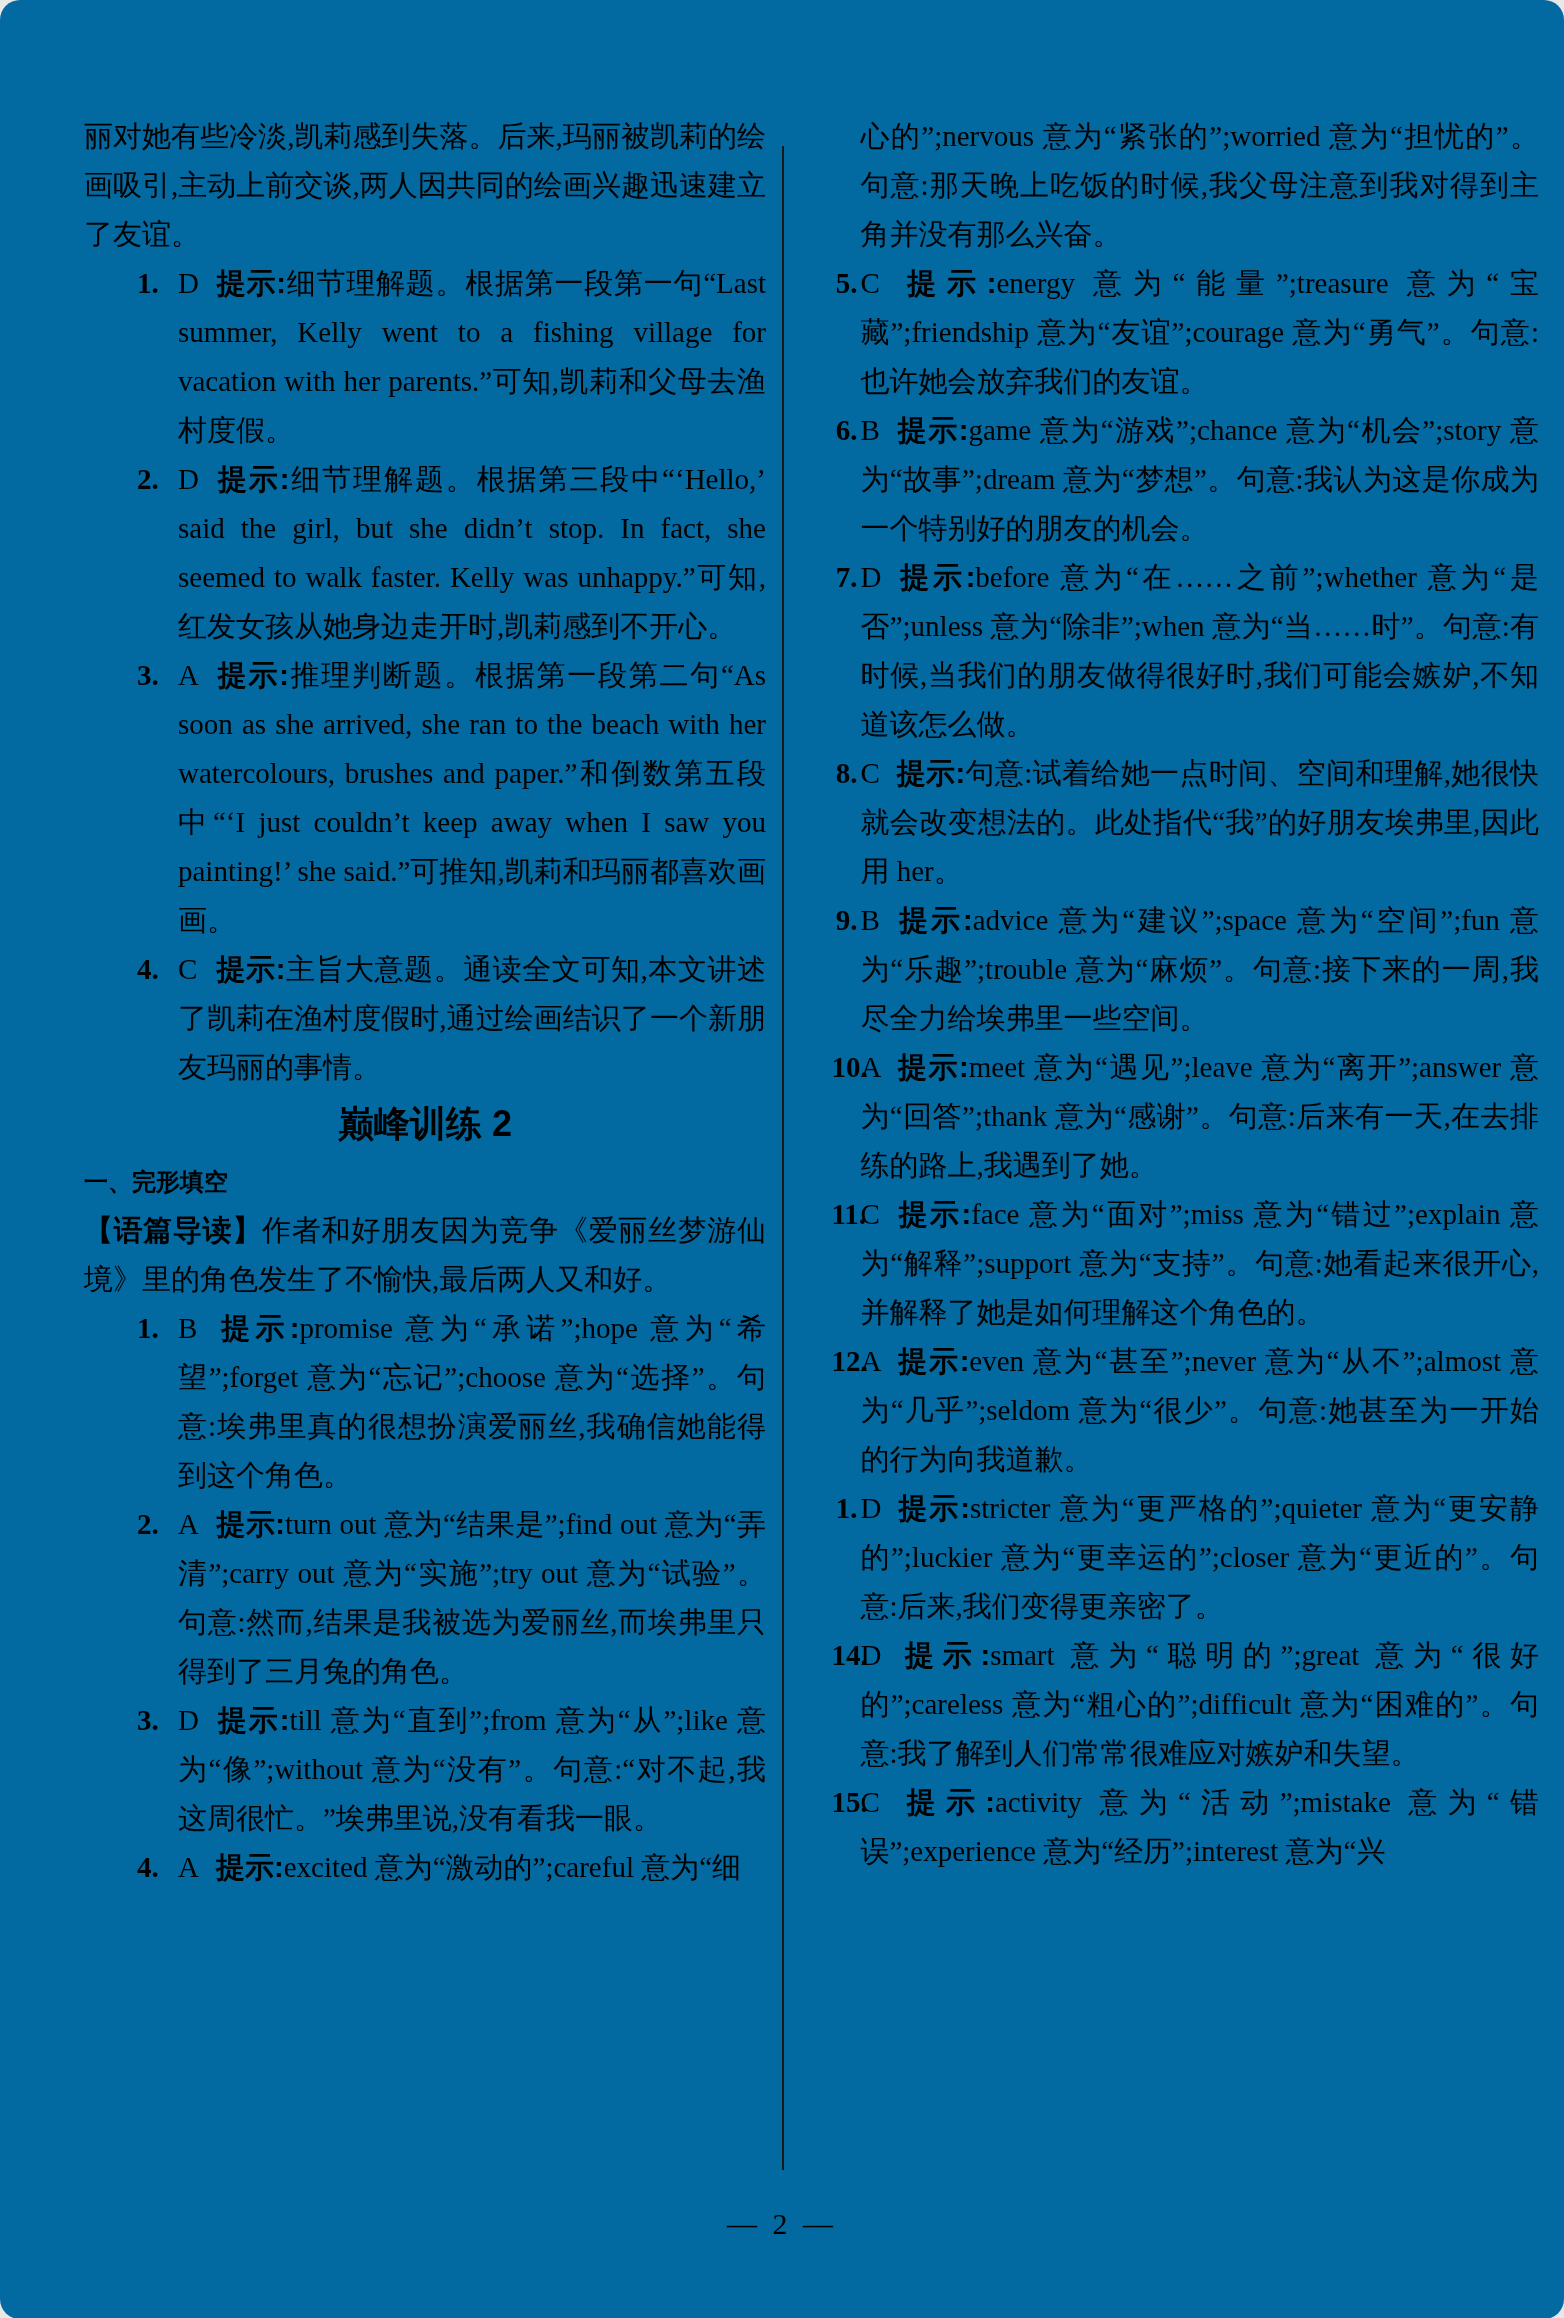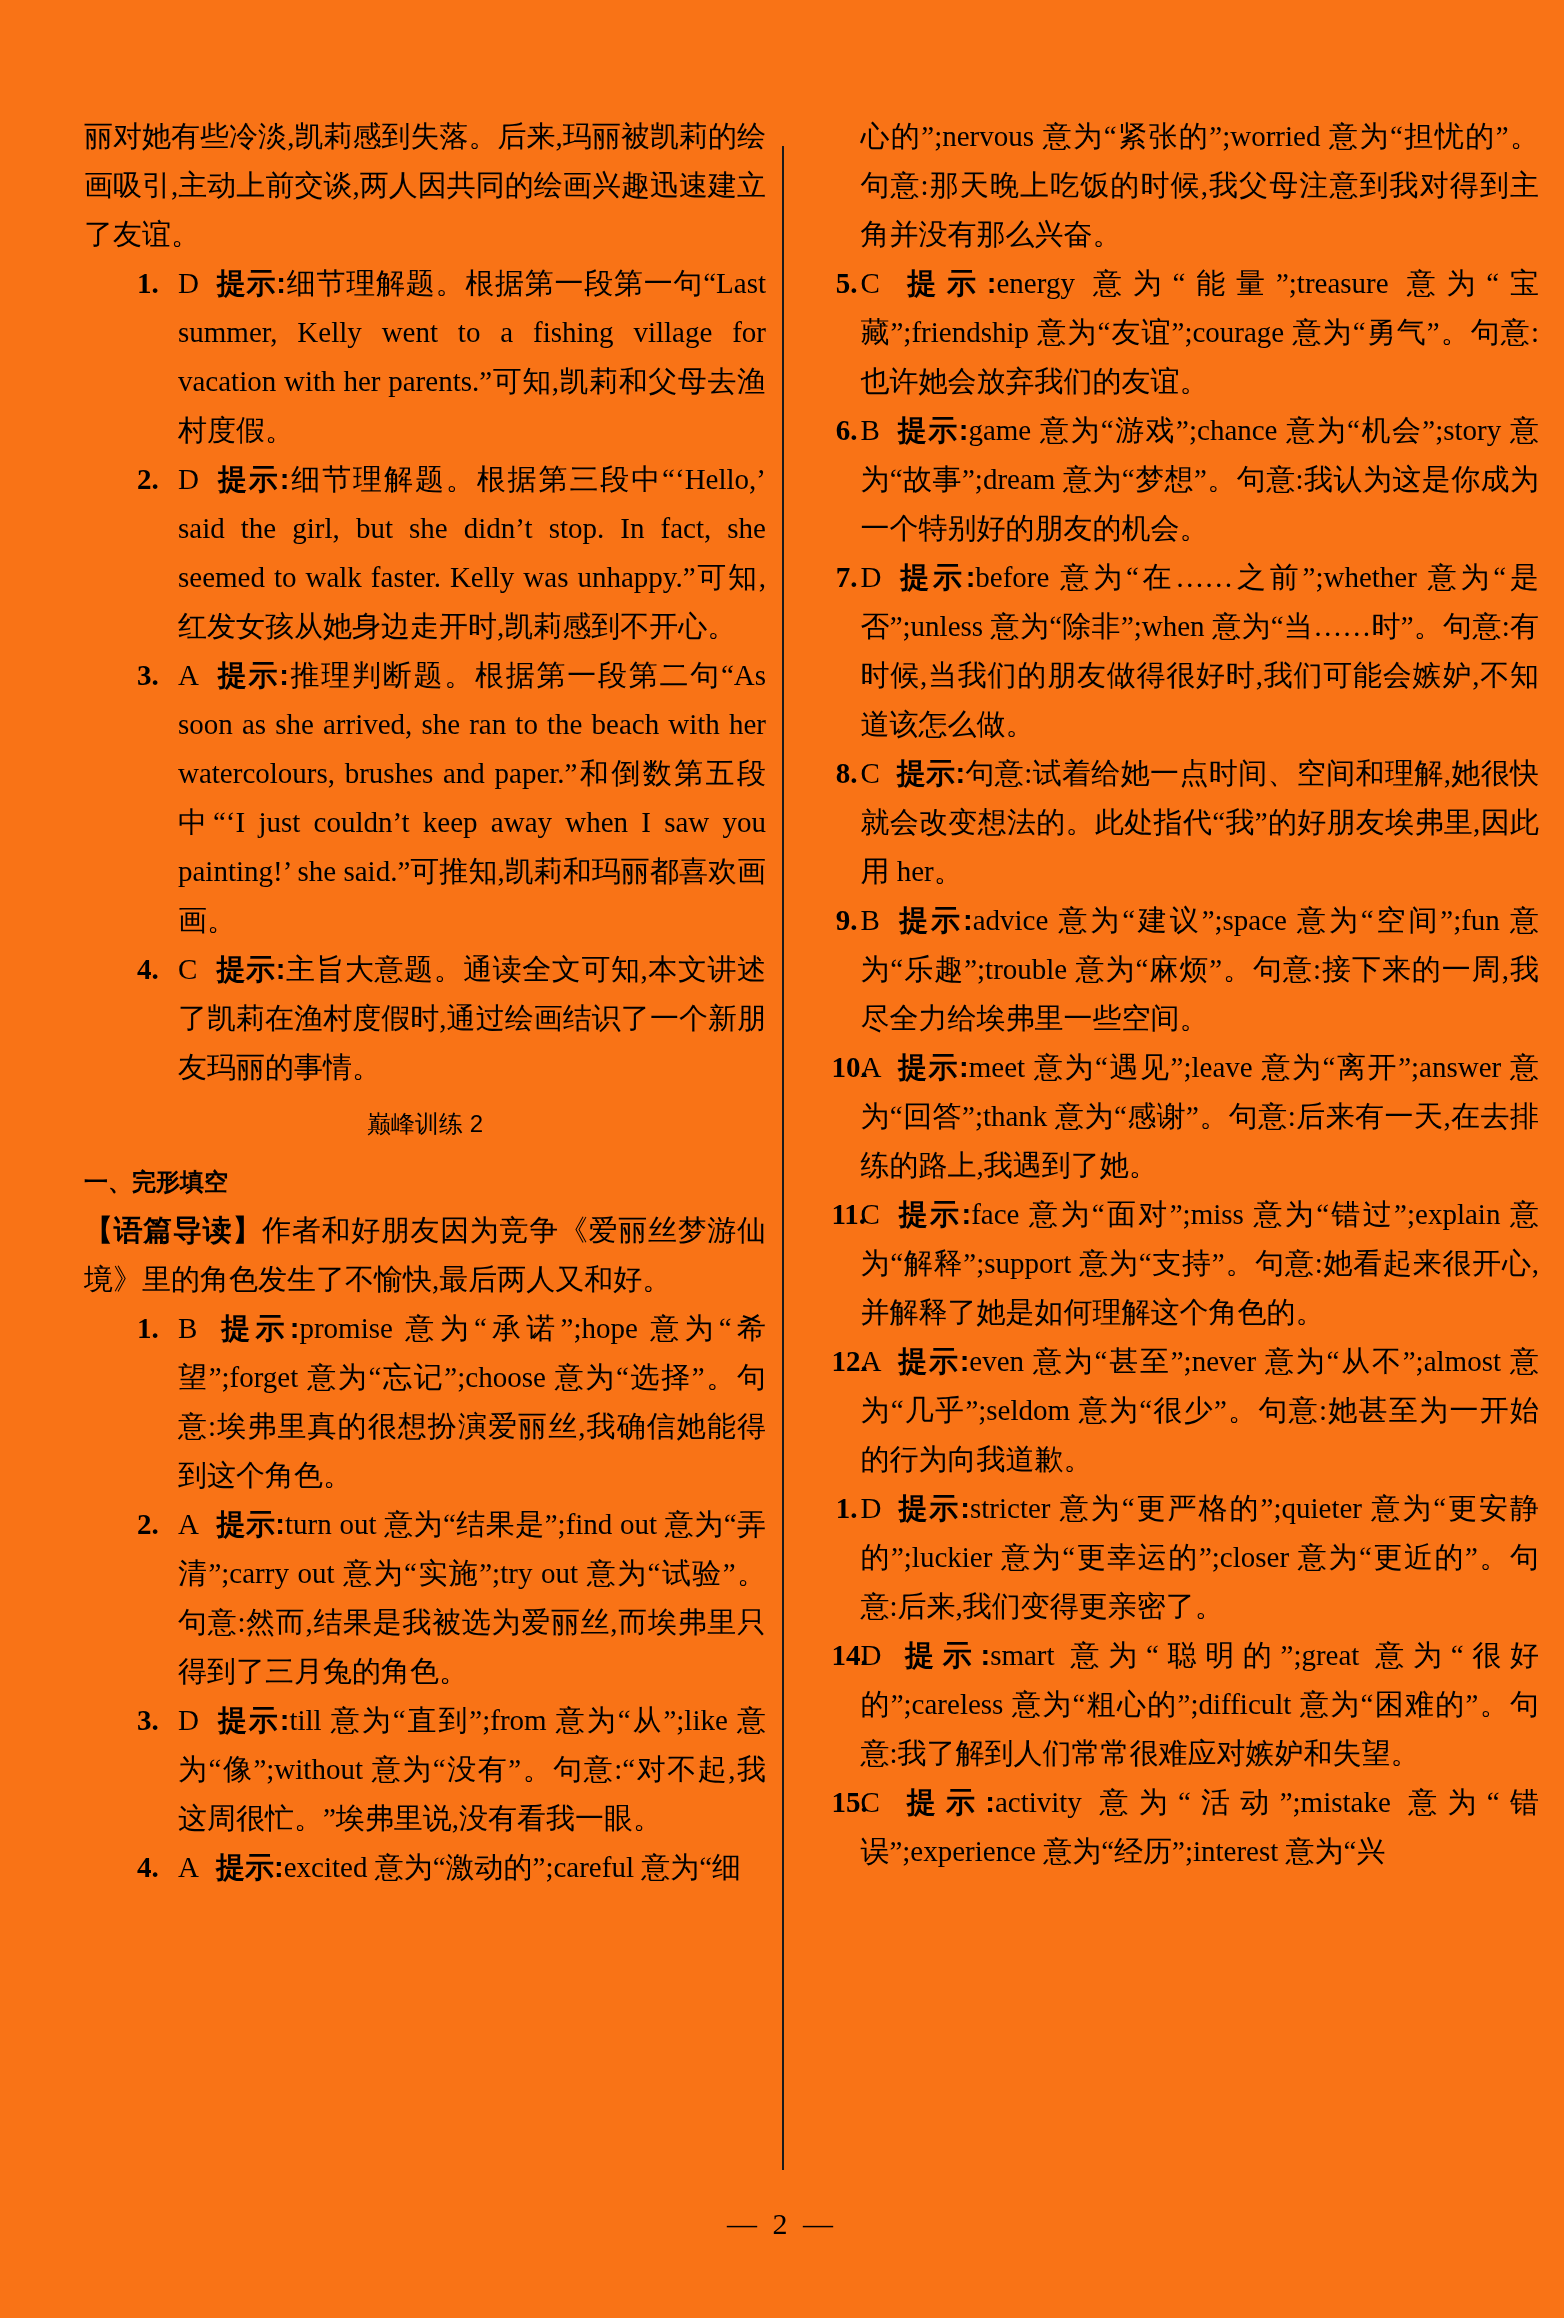--- a/index.html
+++ b/index.html
@@ -1,25 +1,26 @@
 <!DOCTYPE html>
 <html style="font-size:10.5px"><head>
 <meta charset="utf-8">
 <style>
   html, body { margin: 0; padding: 0; background: #e8e8e8; }
   .page {
     position: relative;
     width: 1564px;
     height: 2319px;
-    background: #f97316;
+    background: #0369a1;
     color: #000;
     font-family: "Liberation Serif", "DejaVu Serif", serif;
     font-size: 29px;
     line-height: 49px;
     overflow: hidden;
+    border-radius: 20px;
   }
   .col {
     position: absolute;
     top: 112px;
     text-align: justify;
   }
   .col-left  { left: 84px;  width: 682px; }
   .col-right { left: 838px; width: 701px; }
   .divider {
     position: absolute;
@@ -41,22 +42,22 @@
   .letter { display: inline-block; min-width: 38px; }
   .col-right .letter { min-width: 36px; }
   .hint {
     font-family: "Liberation Sans", "DejaVu Sans", sans-serif;
     font-weight: bold;
     margin-top: 10px;
   }
   .h-center {
     text-align: center;
     font-family: "Liberation Sans", "DejaVu Sans", sans-serif;
-    font-weight: normal;
-    font-size: 24px;
+    font-weight: bold;
+    font-size: 36px;
     margin: 6.6px 0 9.2px 0;
   }
   .h-sub {
     font-family: "Liberation Sans", "DejaVu Sans", sans-serif;
     font-weight: bold;
     font-size: 24px;
     margin: 0 0 0 0;
   }
   .guide-label {
     font-family: "Liberation Sans", "DejaVu Sans", sans-serif;

